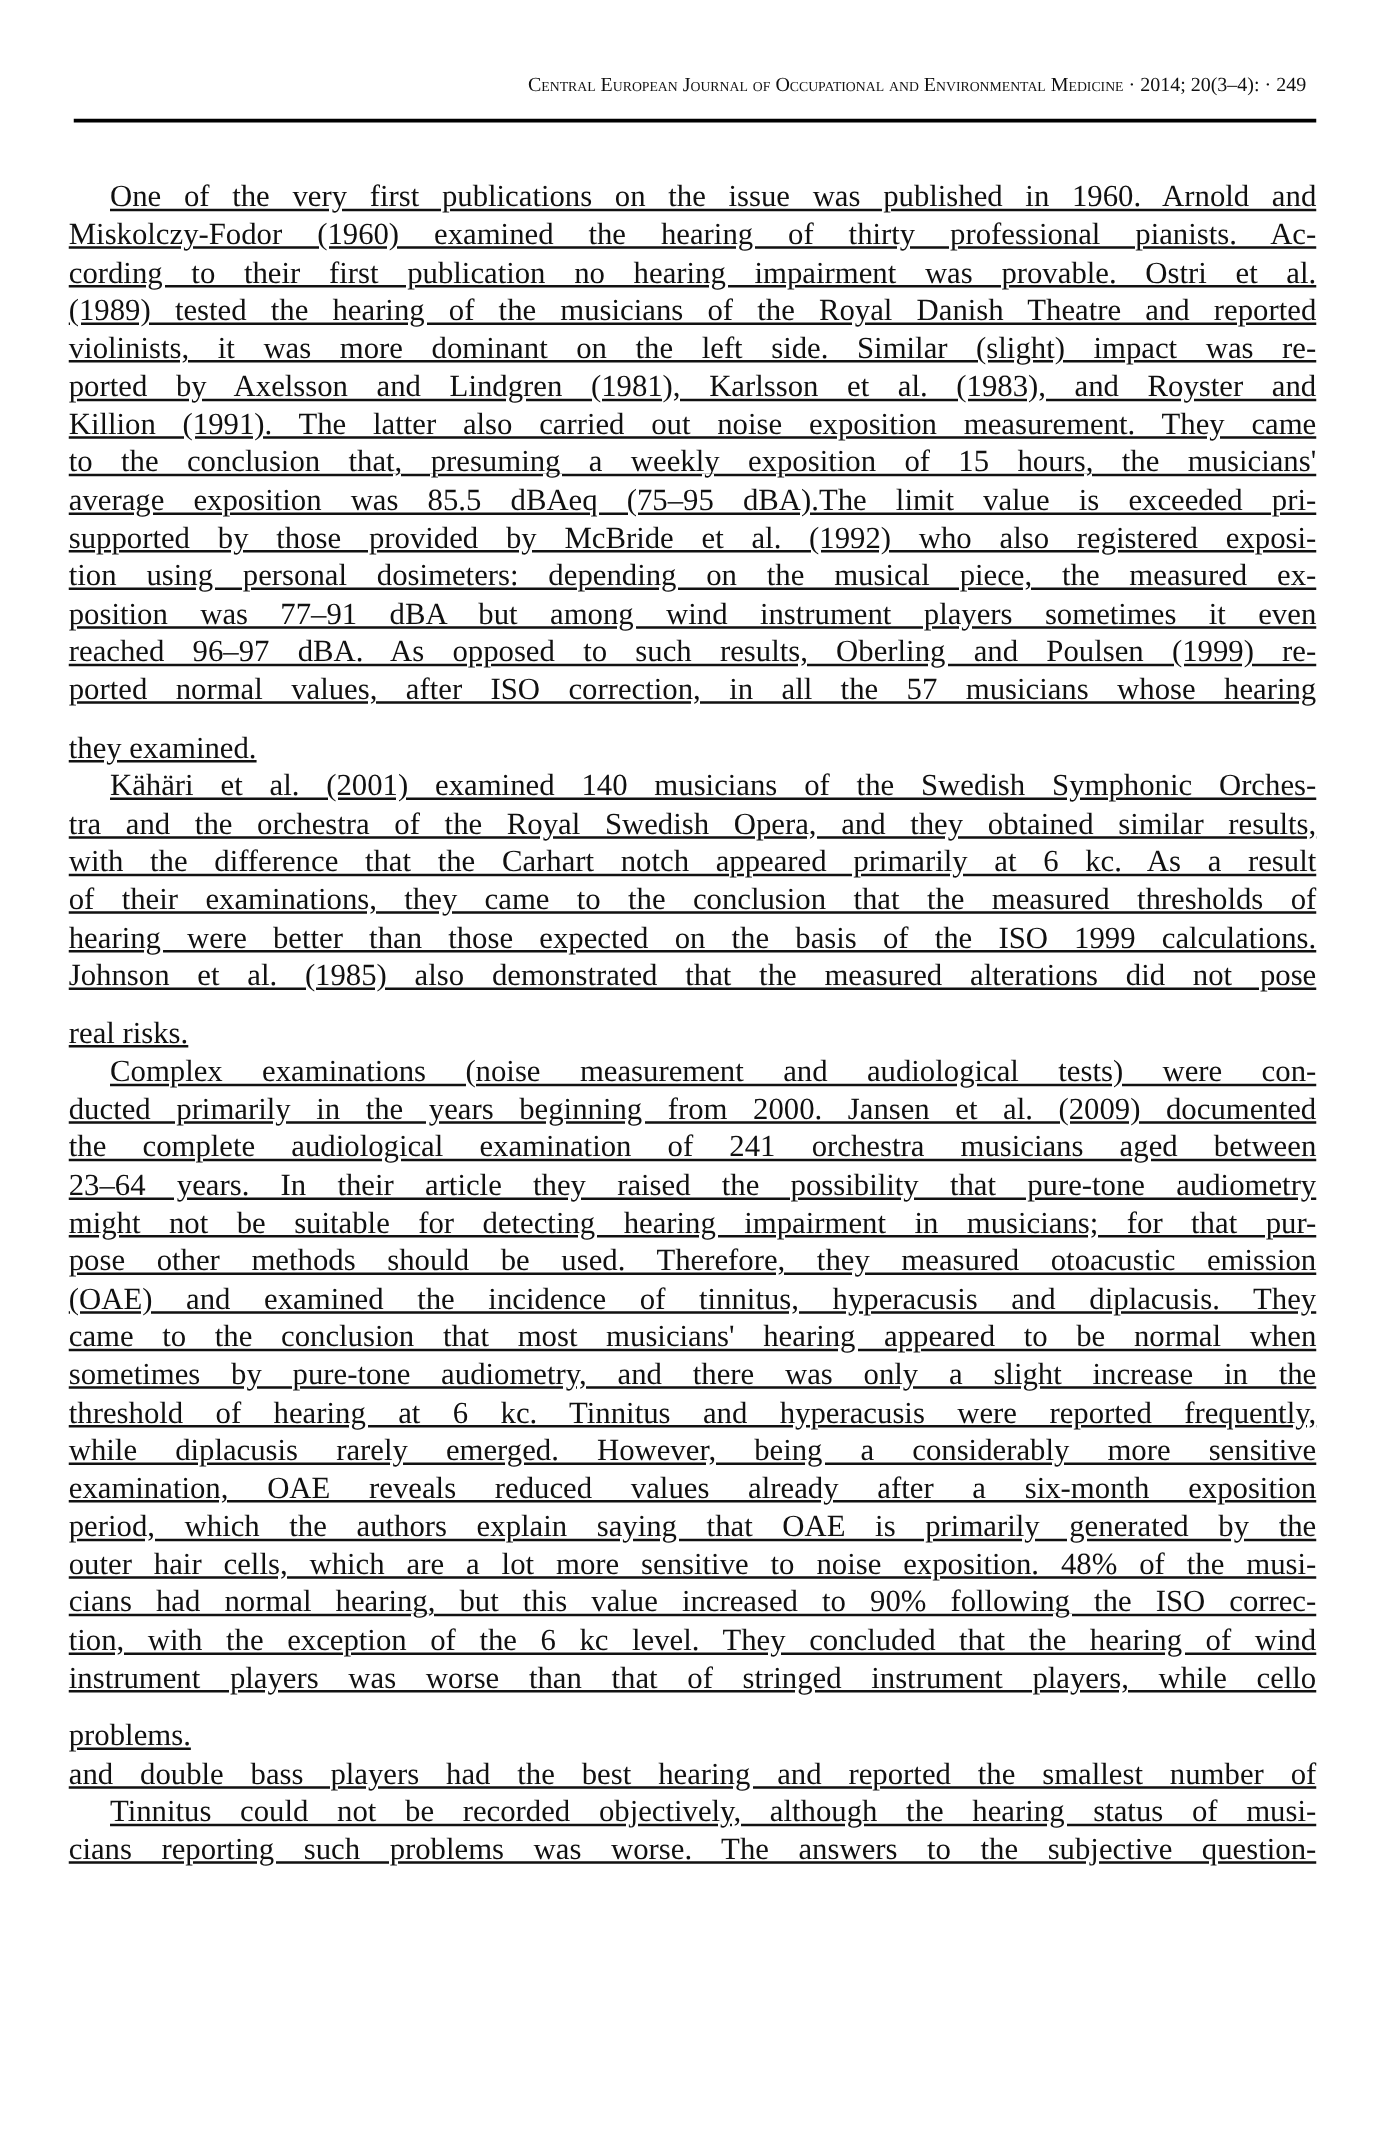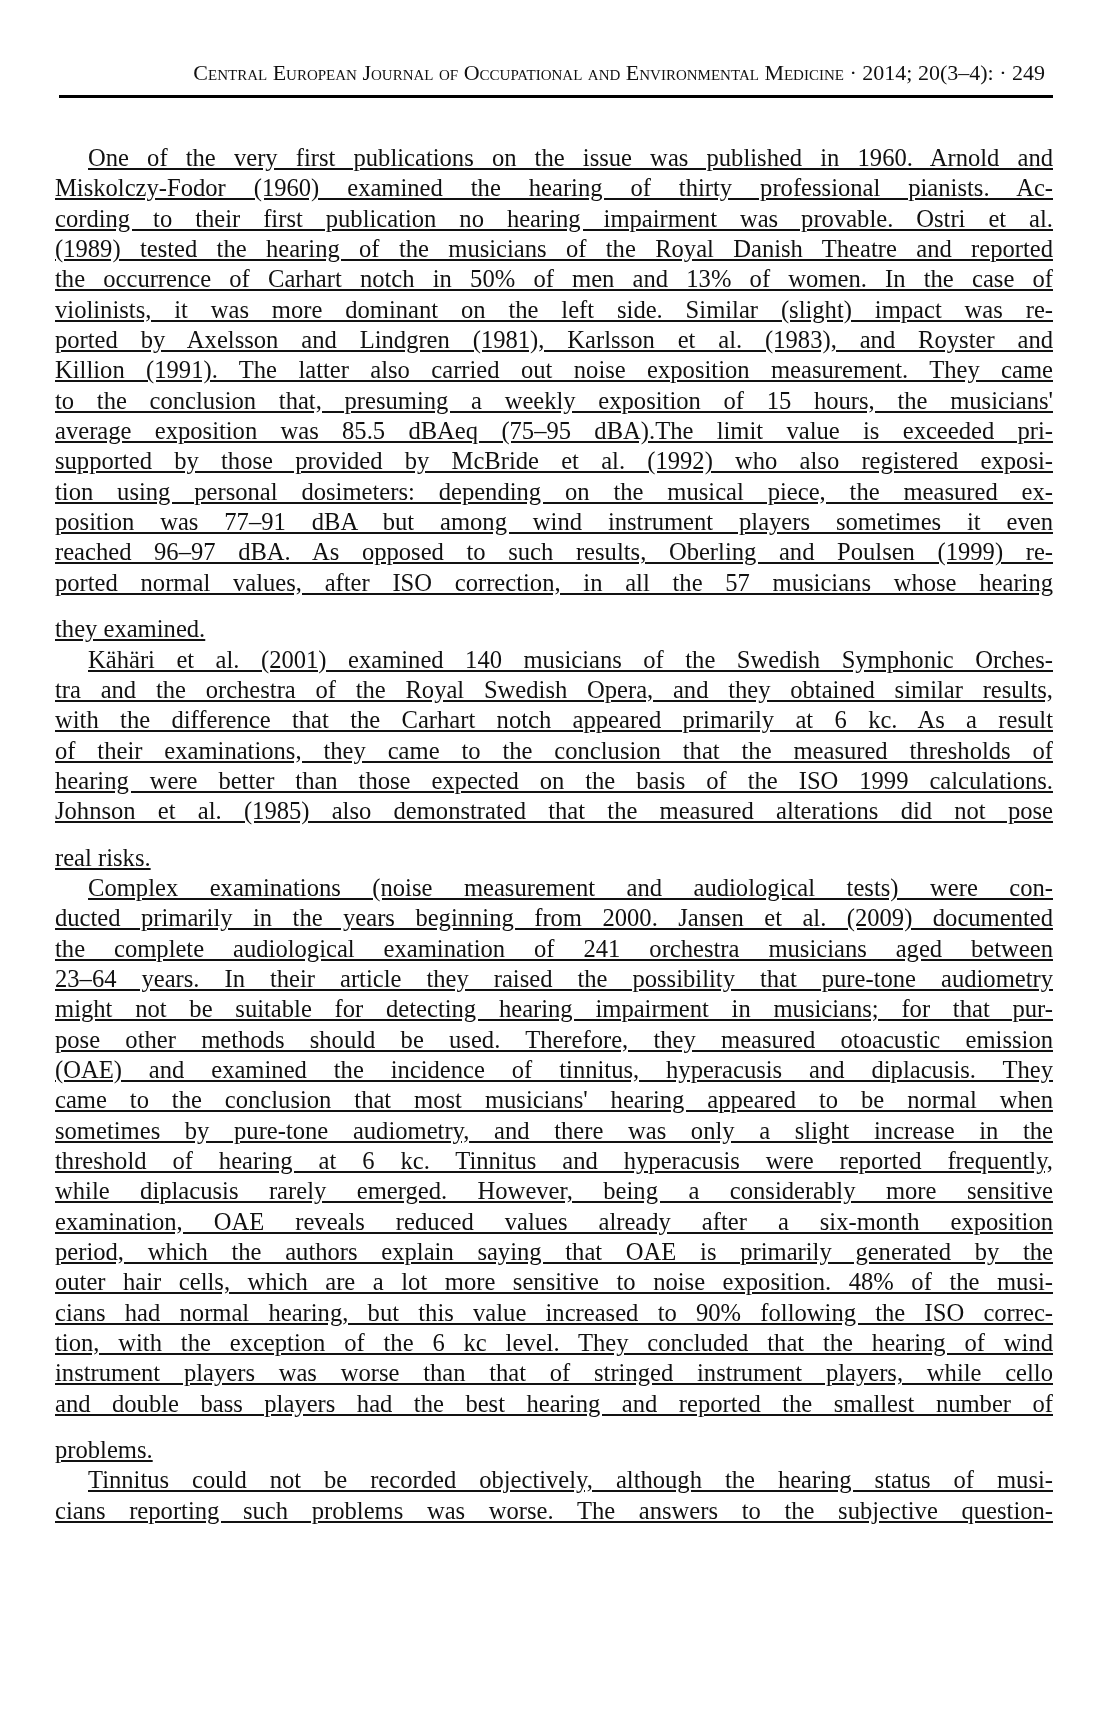--- a/index.html
+++ b/index.html
@@ -6,21 +6,21 @@
   body {
     width: 1112px; height: 1725px; position: relative; overflow: hidden;
     font-family: "Liberation Serif", "DejaVu Serif", serif; color: #111;
   }
   .header {
     position: absolute; left: 59px; top: 58px; width: 994px; height: 40px;
     border-bottom: 3px solid #000; box-sizing: border-box;
   }
   .header-text {
     position: absolute; right: 8px; top: 2px; white-space: nowrap;
-    font-size: 22px; letter-spacing: 0px;
+    font-size: 16px; letter-spacing: 0px;
   }
   .sc { font-variant: small-caps; }
   .body-text {
     position: absolute; left: 55px; top: 143px; width: 998px;
     font-size: 24.6px; line-height: 30.35px; text-align: justify;
     hyphens: manual;
   }
   .line { display: block; text-align: justify; text-align-last: justify; white-space: nowrap; overflow: visible; text-decoration: underline; }
   .line.last { text-align-last: left; margin-top: 16px; }
   .line.indent { padding-left: 33px; }
@@ -33,21 +33,20 @@
     <span class="sc">Central European Journal of Occupational and Environmental Medicine</span><span> · </span><span>2014; 20(3–4):</span><span> · </span><span>249</span>
   </div>
 </div>
 
 <div class="body-text">
   <div>
     <span class="line indent">One of the very first publications on the issue was published in 1960. Arnold and</span>
     <span class="line">Miskolczy-Fodor (1960) examined the hearing of thirty professional pianists. Ac-</span>
     <span class="line">cording to their first publication no hearing impairment was provable. Ostri et al.</span>
     <span class="line">(1989) tested the hearing of the musicians of the Royal Danish Theatre and reported</span>
-    <span class="line">the occurrence of Carhart notch in 50% of men and 13% of women. In the case of</span>
     <span class="line">violinists, it was more dominant on the left side. Similar (slight) impact was re-</span>
     <span class="line">ported by Axelsson and Lindgren (1981), Karlsson et al. (1983), and Royster and</span>
     <span class="line">Killion (1991). The latter also carried out noise exposition measurement. They came</span>
     <span class="line">to the conclusion that, presuming a weekly exposition of 15 hours, the musicians'</span>
     <span class="line">average exposition was 85.5 dBAeq (75–95 dBA).The limit value is exceeded pri-</span>
     <span class="line">supported by those provided by McBride et al. (1992) who also registered exposi-</span>
     <span class="line">tion using personal dosimeters: depending on the musical piece, the measured ex-</span>
     <span class="line">position was 77–91 dBA but among wind instrument players sometimes it even</span>
     <span class="line">reached 96–97 dBA. As opposed to such results, Oberling and Poulsen (1999) re-</span>
     <span class="line">ported normal values, after ISO correction, in all the 57 musicians whose hearing</span>
@@ -73,20 +72,20 @@
     <span class="line">came to the conclusion that most musicians' hearing appeared to be normal when</span>
     <span class="line">sometimes by pure-tone audiometry, and there was only a slight increase in the</span>
     <span class="line">threshold of hearing at 6 kc. Tinnitus and hyperacusis were reported frequently,</span>
     <span class="line">while diplacusis rarely emerged. However, being a considerably more sensitive</span>
     <span class="line">examination, OAE reveals reduced values already after a six-month exposition</span>
     <span class="line">period, which the authors explain saying that OAE is primarily generated by the</span>
     <span class="line">outer hair cells, which are a lot more sensitive to noise exposition. 48% of the musi-</span>
     <span class="line">cians had normal hearing, but this value increased to 90% following the ISO correc-</span>
     <span class="line">tion, with the exception of the 6 kc level. They concluded that the hearing of wind</span>
     <span class="line">instrument players was worse than that of stringed instrument players, while cello</span>
+    <span class="line last">problems.</span>
     <span class="line">and double bass players had the best hearing and reported the smallest number of</span>
-    <span class="line last">problems.</span>
   </div>
   <div>
     <span class="line indent">Tinnitus could not be recorded objectively, although the hearing status of musi-</span>
     <span class="line">cians reporting such problems was worse. The answers to the subjective question-</span>
   </div>
 </div>
 
 </body></html>

